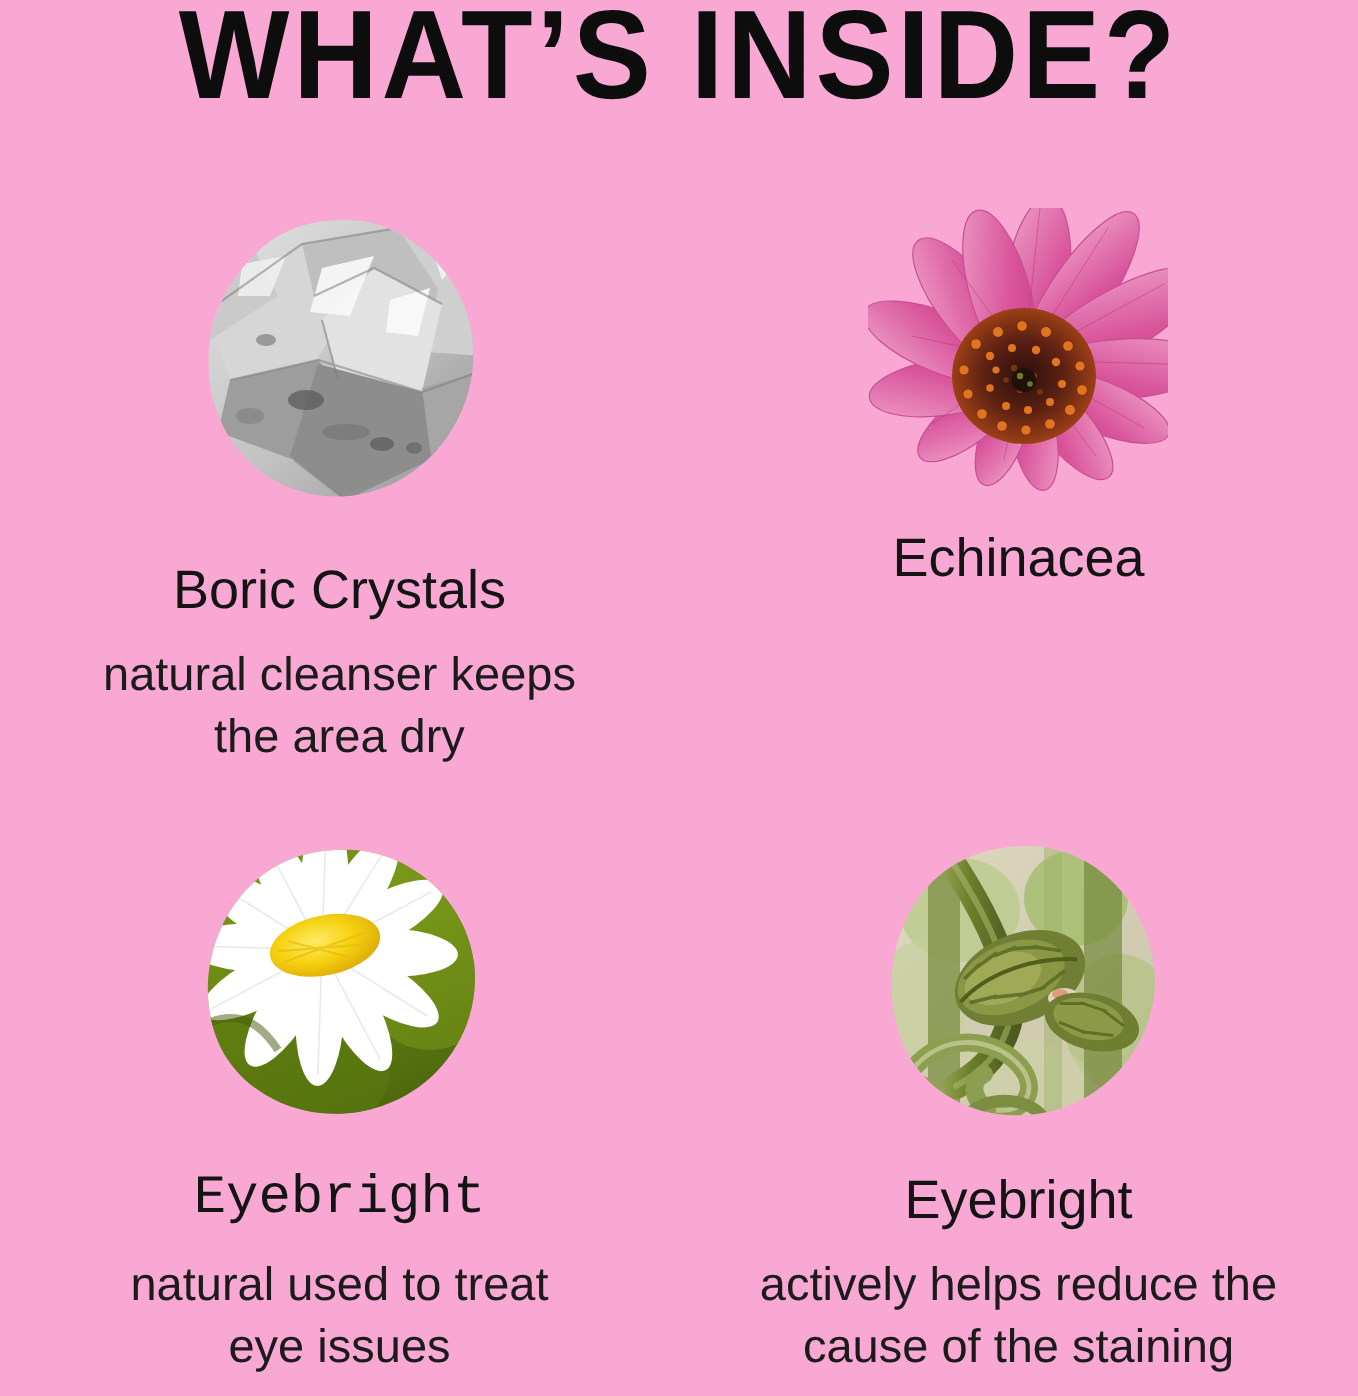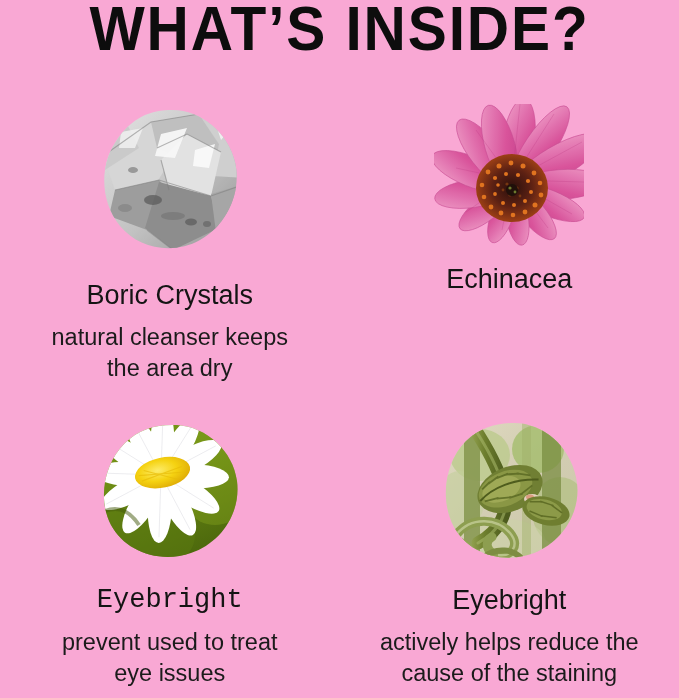--- a/index.html
+++ b/index.html
@@ -320,21 +320,21 @@
                 <line x1="-20" y1="2" x2="22" y2="-4"></line>
                 <line x1="-16" y1="-8" x2="16" y2="8"></line>
               </g>
             </g>
 
             <path d="M10 96 C26 90 36 98 44 110" stroke="#43590b" stroke-width="4" fill="none" opacity="0.5"></path>
           </g>
         </svg>
       </div>
       <div class="ing-name">Eyebright</div>
-      <div class="ing-desc">prevent used to treat
+      <div class="ing-desc">natural used to treat
 eye issues</div>
     </div>
 
     <div class="cell cell-4">
       <div class="art-wrap">
         <svg width="150" height="150" viewBox="0 0 150 150" aria-hidden="true">
           <defs>
             <clipPath id="blobClip4">
               <path d="M80 8 C110 8 136 32 142 62 C149 94 130 126 100 138 C68 150 34 138 20 112
                        C6 86 10 48 32 26 C46 13 62 8 80 8 Z"></path>

